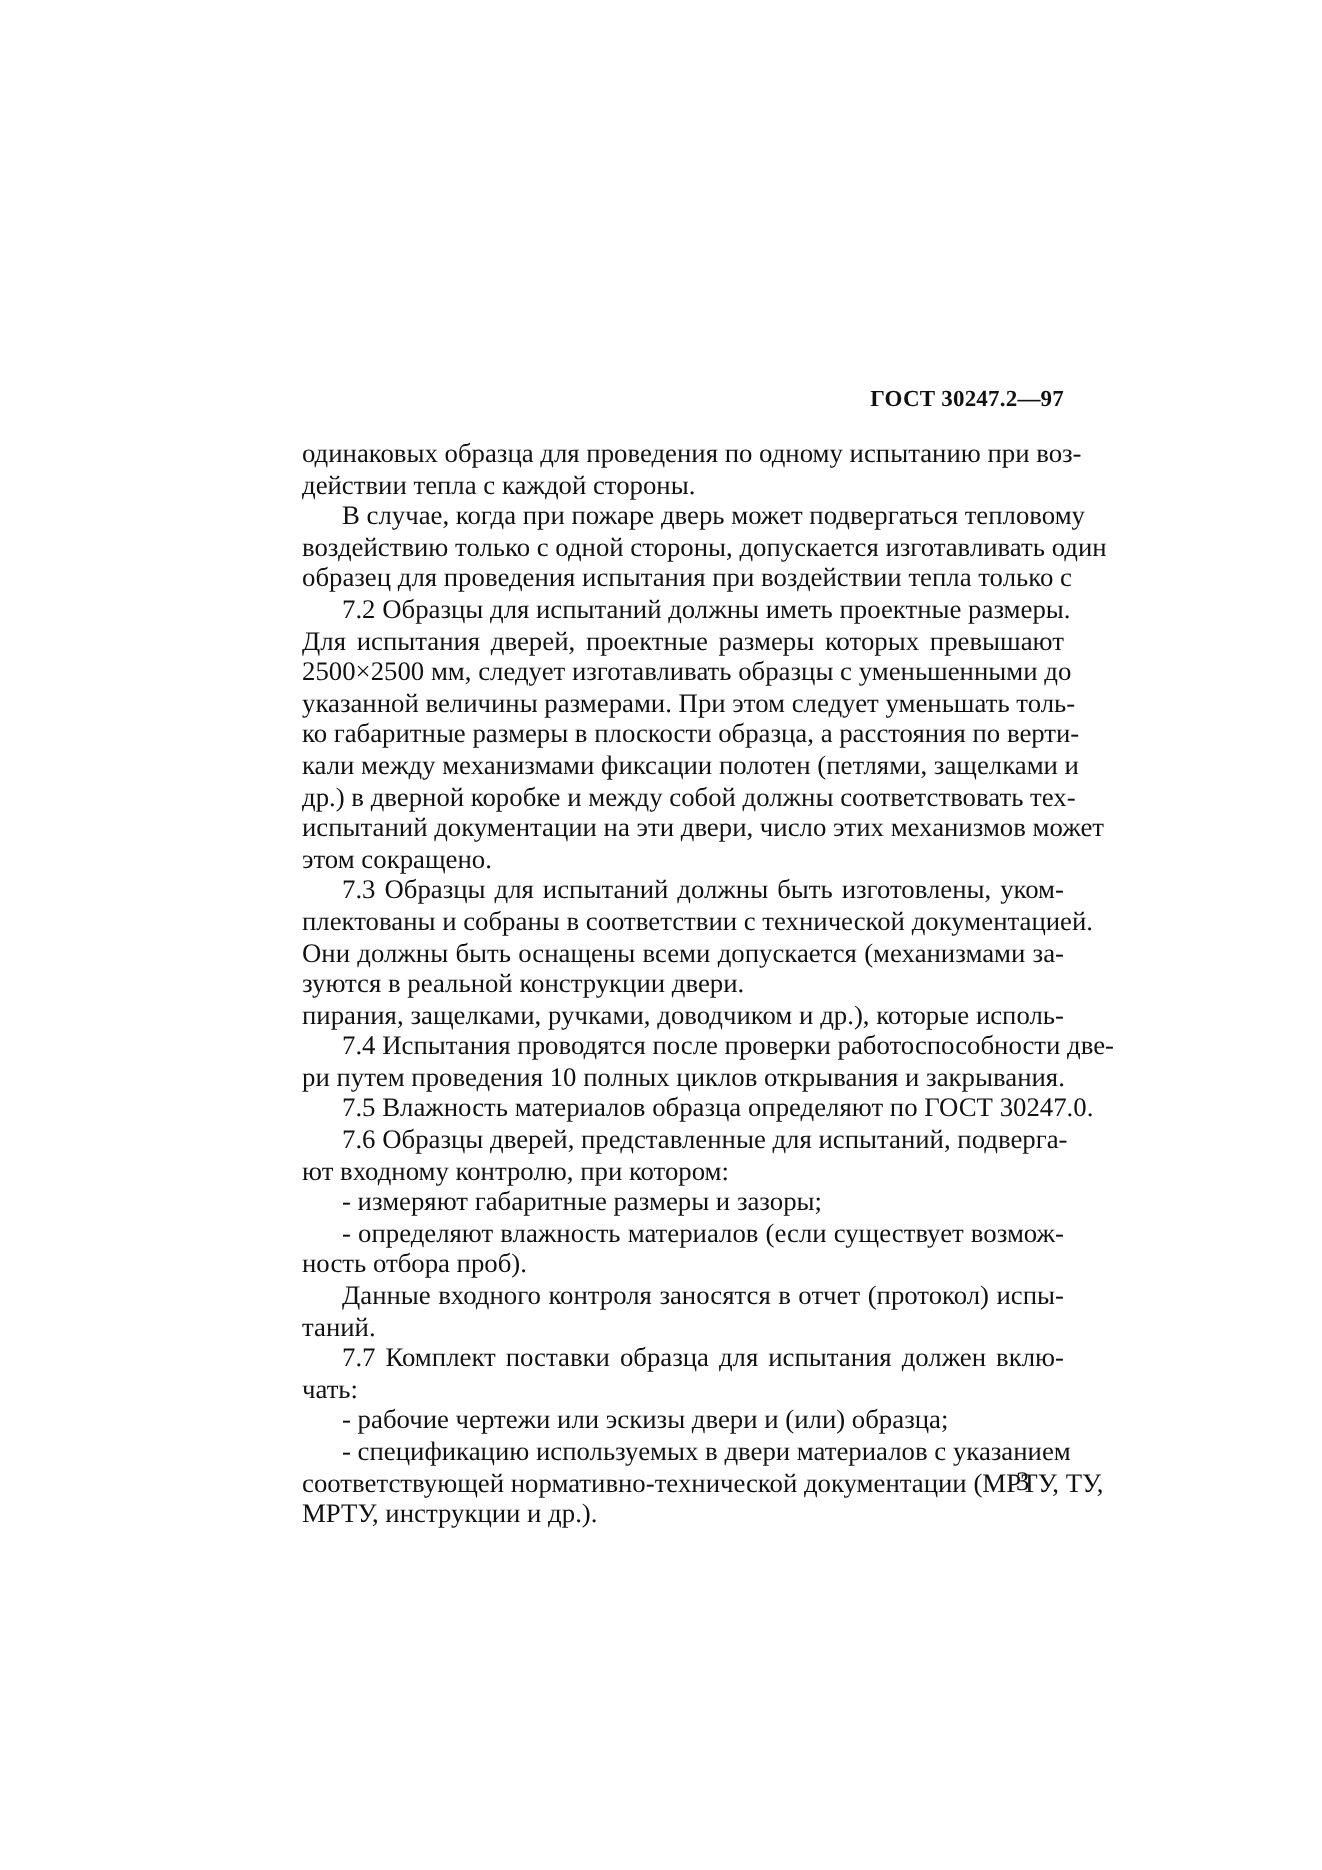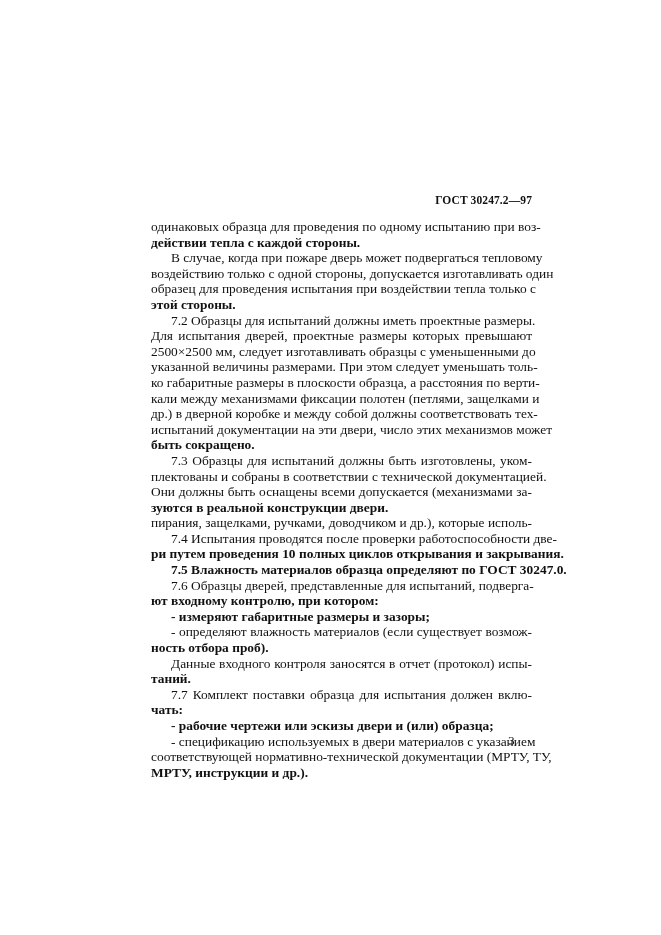--- a/index.html
+++ b/index.html
@@ -40,21 +40,20 @@
     .line {
       display: block;
       white-space: nowrap;
       text-align: justify;
       text-align-last: justify;
       height: 15.6px;
       overflow: visible;
     }
     .line.last {
       text-align-last: left;
-      font-weight: bold;
     }
     .line.indent {
       padding-left: 20px;
     }
     .page-number {
       position: absolute;
       top: 733px;
       left: 508px;
       font-size: 13.4px;
     }
@@ -64,30 +63,29 @@
 
 <div class="page">
   <div class="header">ГОСТ 30247.2—97</div>
 
   <div class="body-text" id="body-text">
       <span class="line">одинаковых образца для проведения по одному испытанию при воз-</span>
       <span class="line last">действии тепла с каждой стороны.</span>
       <span class="line indent">В случае, когда при пожаре дверь может подвергаться тепловому</span>
       <span class="line">воздействию только с одной стороны, допускается изготавливать один</span>
       <span class="line">образец для проведения испытания при воздействии тепла только с</span>
-      <span class="line last">этой стороны.</span>
       <span class="line indent">7.2 Образцы для испытаний должны иметь проектные размеры.</span>
       <span class="line">Для испытания дверей, проектные размеры которых превышают</span>
       <span class="line">2500×2500 мм, следует изготавливать образцы с уменьшенными до</span>
       <span class="line">указанной величины размерами. При этом следует уменьшать толь-</span>
       <span class="line">ко габаритные размеры в плоскости образца, а расстояния по верти-</span>
       <span class="line">кали между механизмами фиксации полотен (петлями, защелками и</span>
       <span class="line">др.) в дверной коробке и между собой должны соответствовать тех-</span>
       <span class="line">испытаний документации на эти двери, число этих механизмов может</span>
-      <span class="line last">быть сокращено.</span>
+      <span class="line last">этом сокращено.</span>
       <span class="line indent">7.3 Образцы для испытаний должны быть изготовлены, уком-</span>
       <span class="line">плектованы и собраны в соответствии с технической документацией.</span>
       <span class="line">Они должны быть оснащены всеми допускается (механизмами за-</span>
       <span class="line last">зуются в реальной конструкции двери.</span>
       <span class="line">пирания, защелками, ручками, доводчиком и др.), которые исполь-</span>
       <span class="line indent">7.4 Испытания проводятся после проверки работоспособности две-</span>
       <span class="line last">ри путем проведения 10 полных циклов открывания и закрывания.</span>
       <span class="line indent last">7.5 Влажность материалов образца определяют по ГОСТ 30247.0.</span>
       <span class="line indent">7.6 Образцы дверей, представленные для испытаний, подверга-</span>
       <span class="line last">ют входному контролю, при котором:</span>

